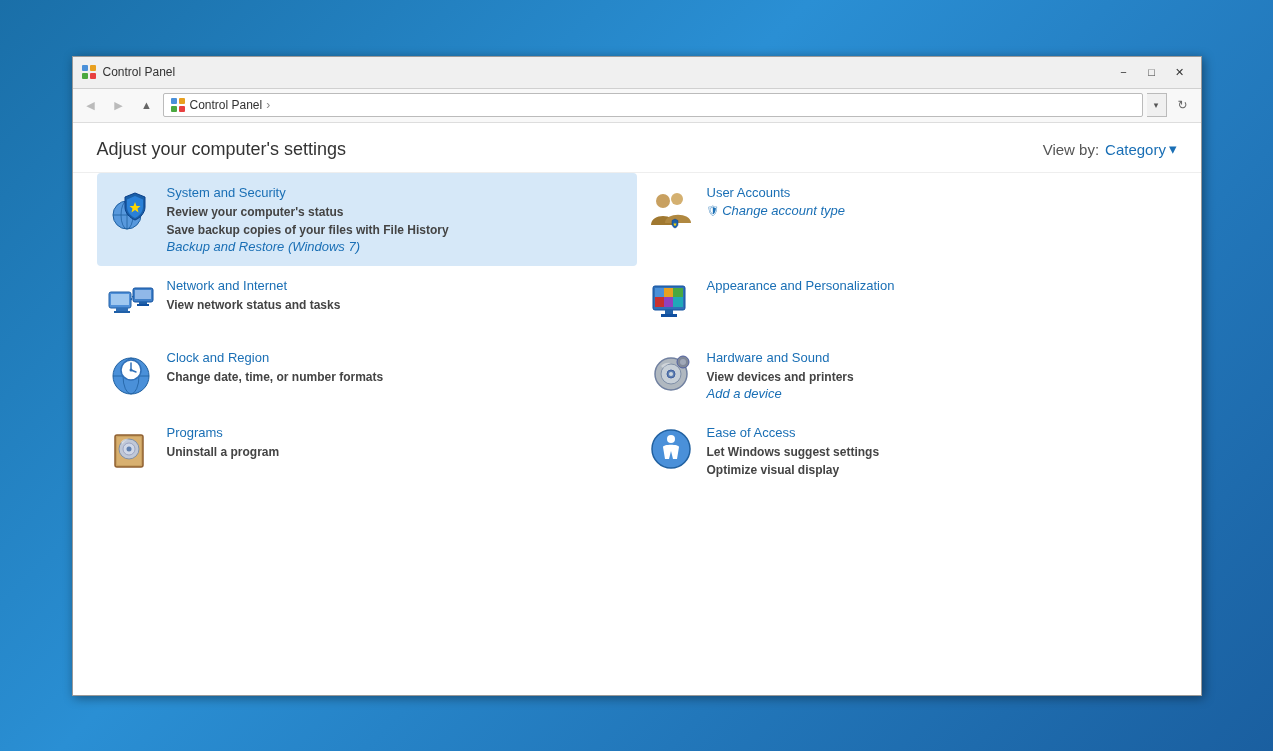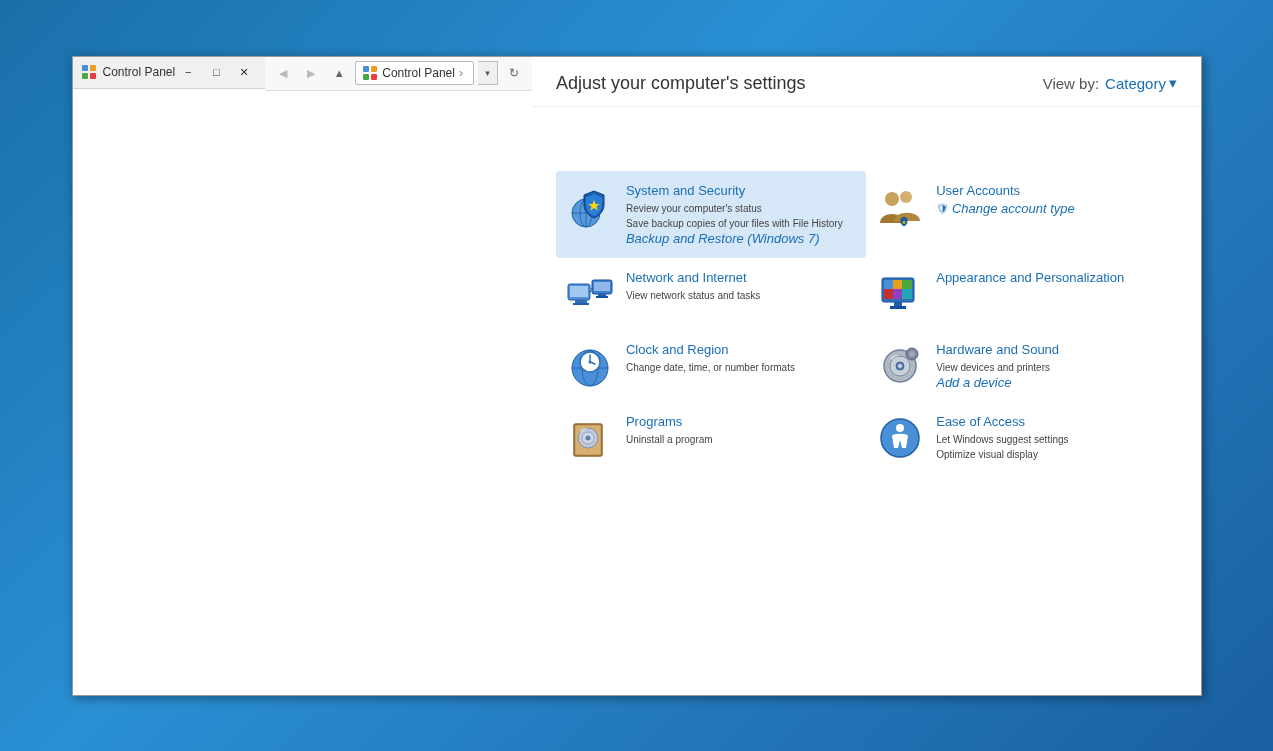--- a/index.html
+++ b/index.html
@@ -13,21 +13,21 @@
       font-family: 'Segoe UI', Tahoma, sans-serif;
     }
 
     .window {
       width: 1130px;
       height: 640px;
       background: #fff;
       border: 1px solid #999;
       box-shadow: 2px 2px 10px rgba(0,0,0,0.4);
       display: flex;
-      flex-direction: row;
+      flex-direction: column;
     }
 
     
     .title-bar {
       height: 32px;
       background: #f0f0f0;
       border-bottom: 1px solid #d0d0d0;
       display: flex;
       align-items: center;
       padding: 0 8px;
@@ -193,22 +193,21 @@
       display: flex;
       align-items: center;
       gap: 3px;
     }
 
     
     .categories {
       display: grid;
       grid-template-columns: 1fr 1fr;
       gap: 0;
-      padding: 16px 24px;
-      margin-top: 48px;
+      padding: 0 24px;
     }
 
     .category-item {
       display: flex;
       align-items: flex-start;
       padding: 12px 10px;
       border-radius: 4px;
       cursor: pointer;
       transition: background 0.15s;
     }
@@ -226,23 +225,24 @@
 
     .category-text { display: flex; flex-direction: column; }
     .category-title {
       font-size: 13px;
       color: #1a6fb5;
       font-weight: 400;
       margin-bottom: 3px;
       text-decoration: none;
     }
     .category-subtitle {
-      font-size: 10px;
+      font-size: 12px;
       color: #444;
       line-height: 1.5;
+      font-weight: bold;
     }
     .category-link {
       font-size: 13px;
       color: #1a6fb5;
       text-decoration: none;
       display: block;
       font-style: italic;
     }
 
     

